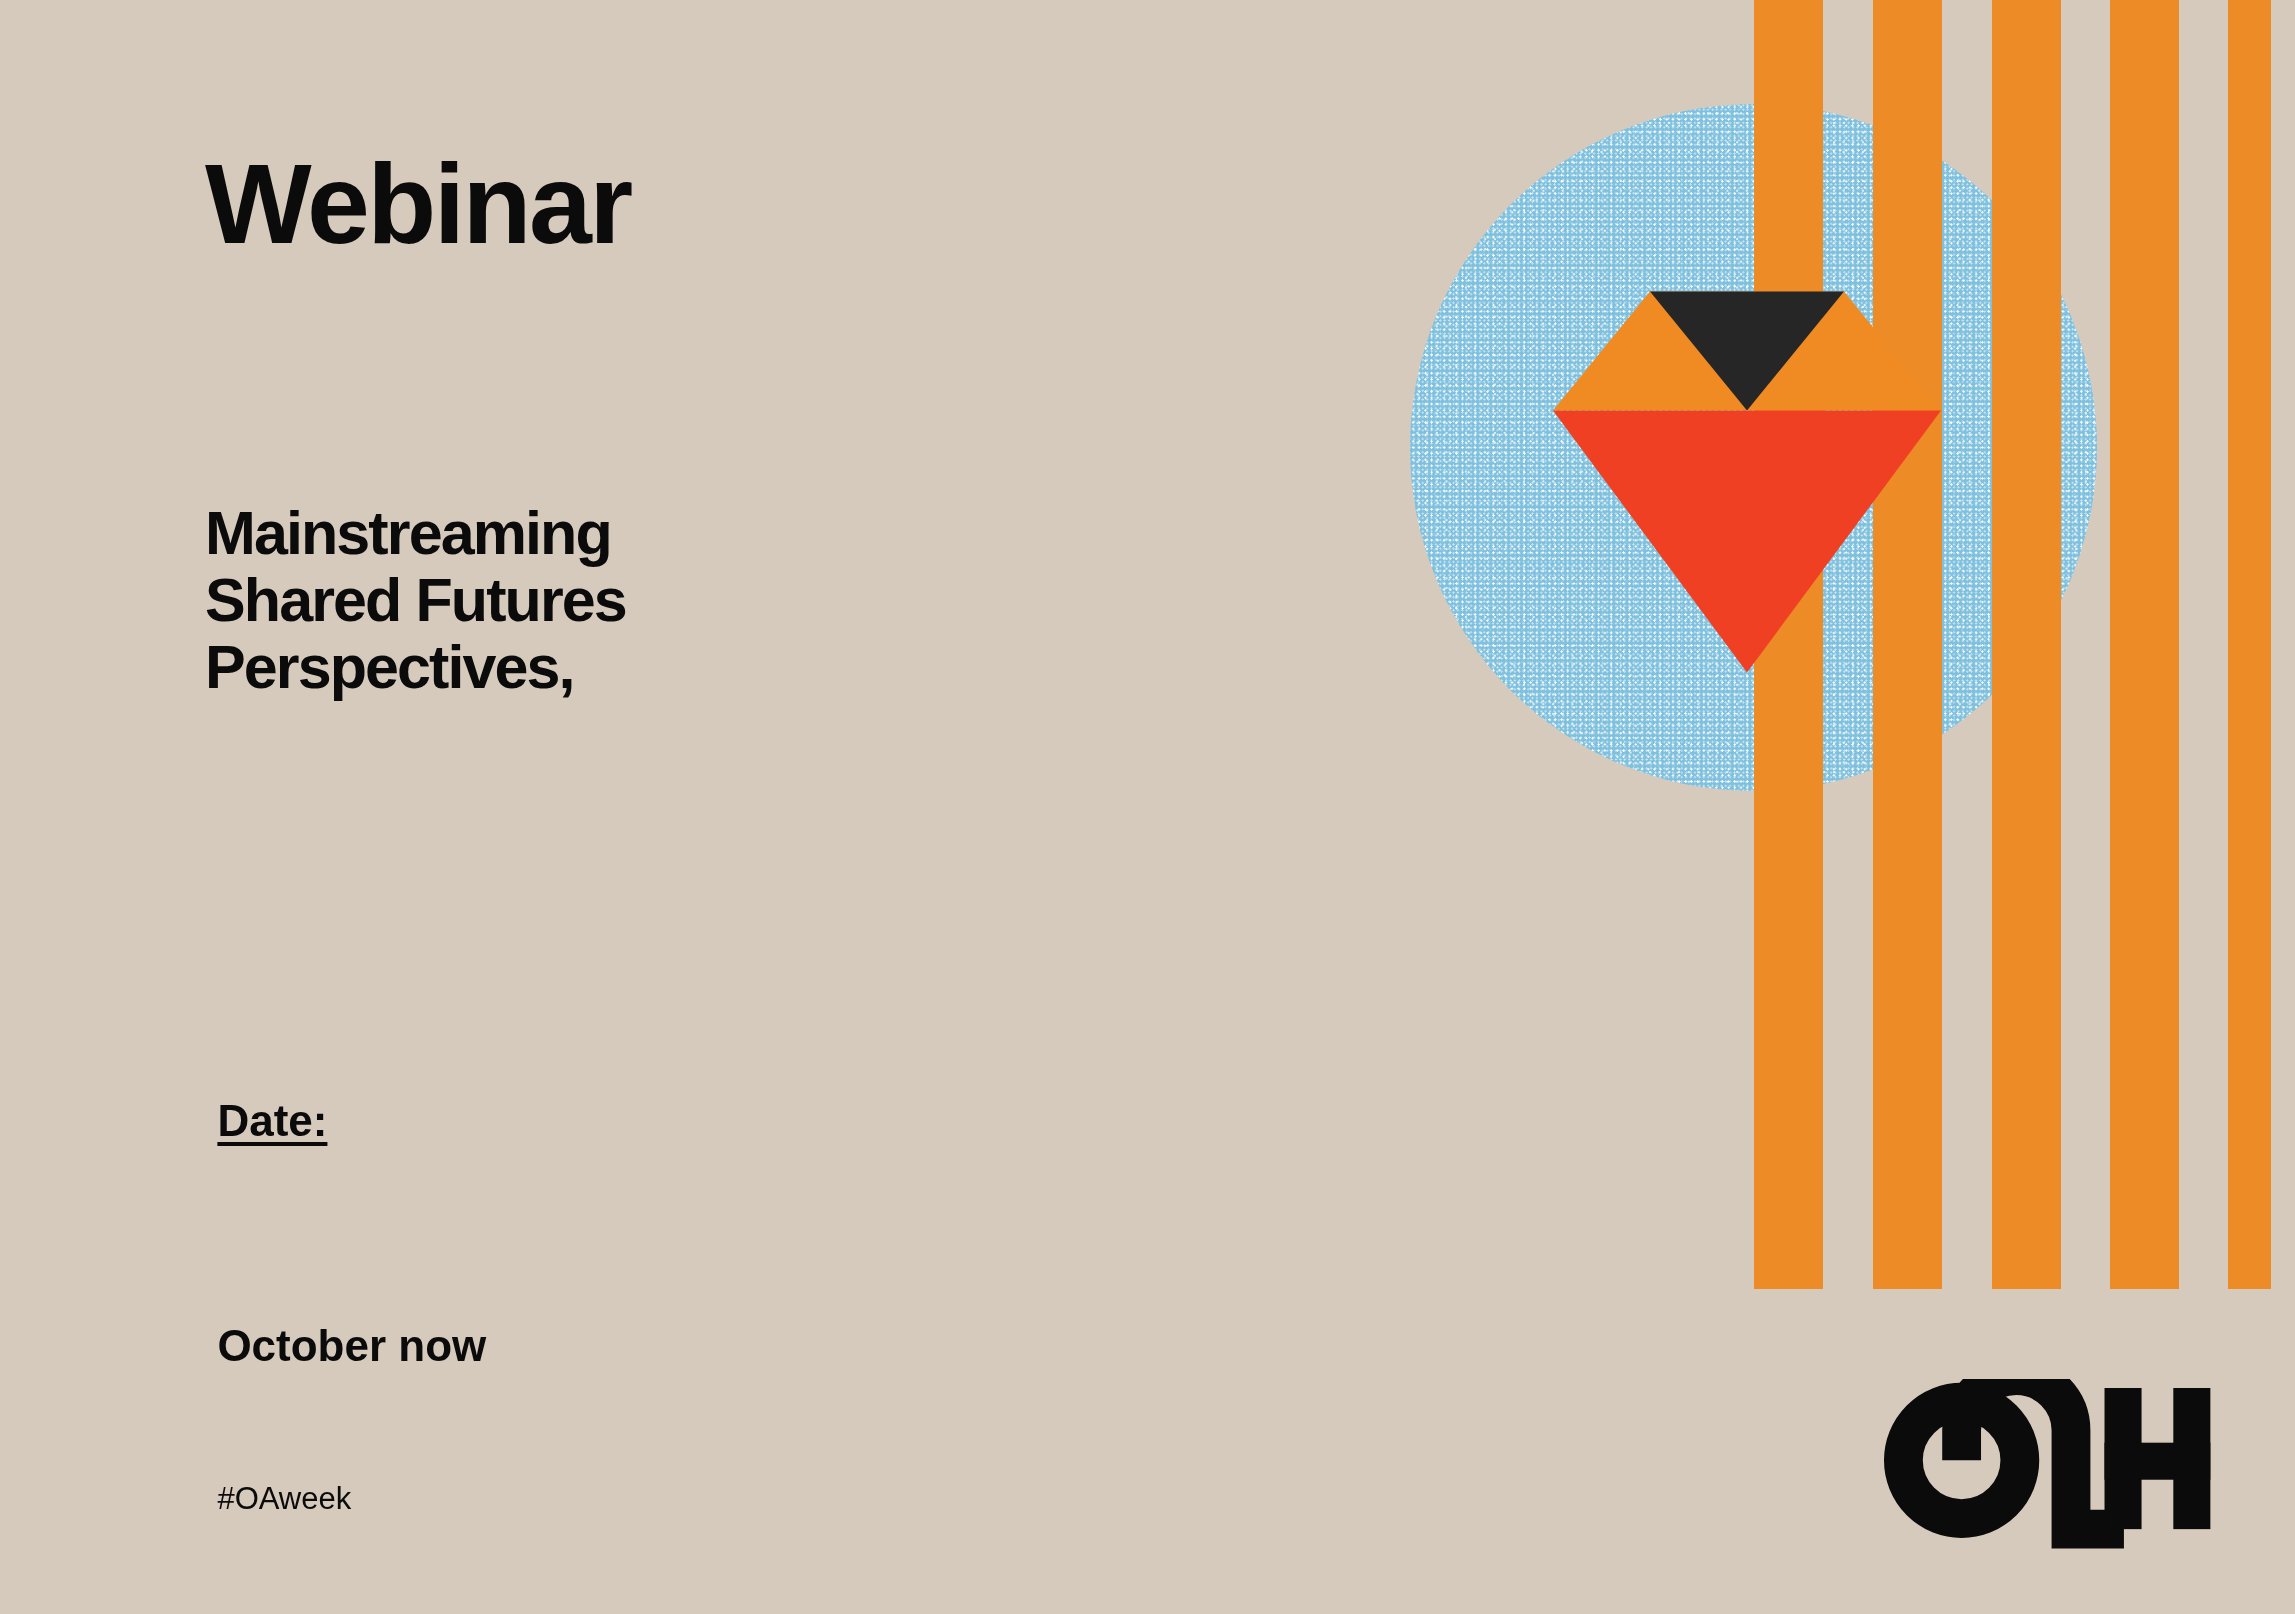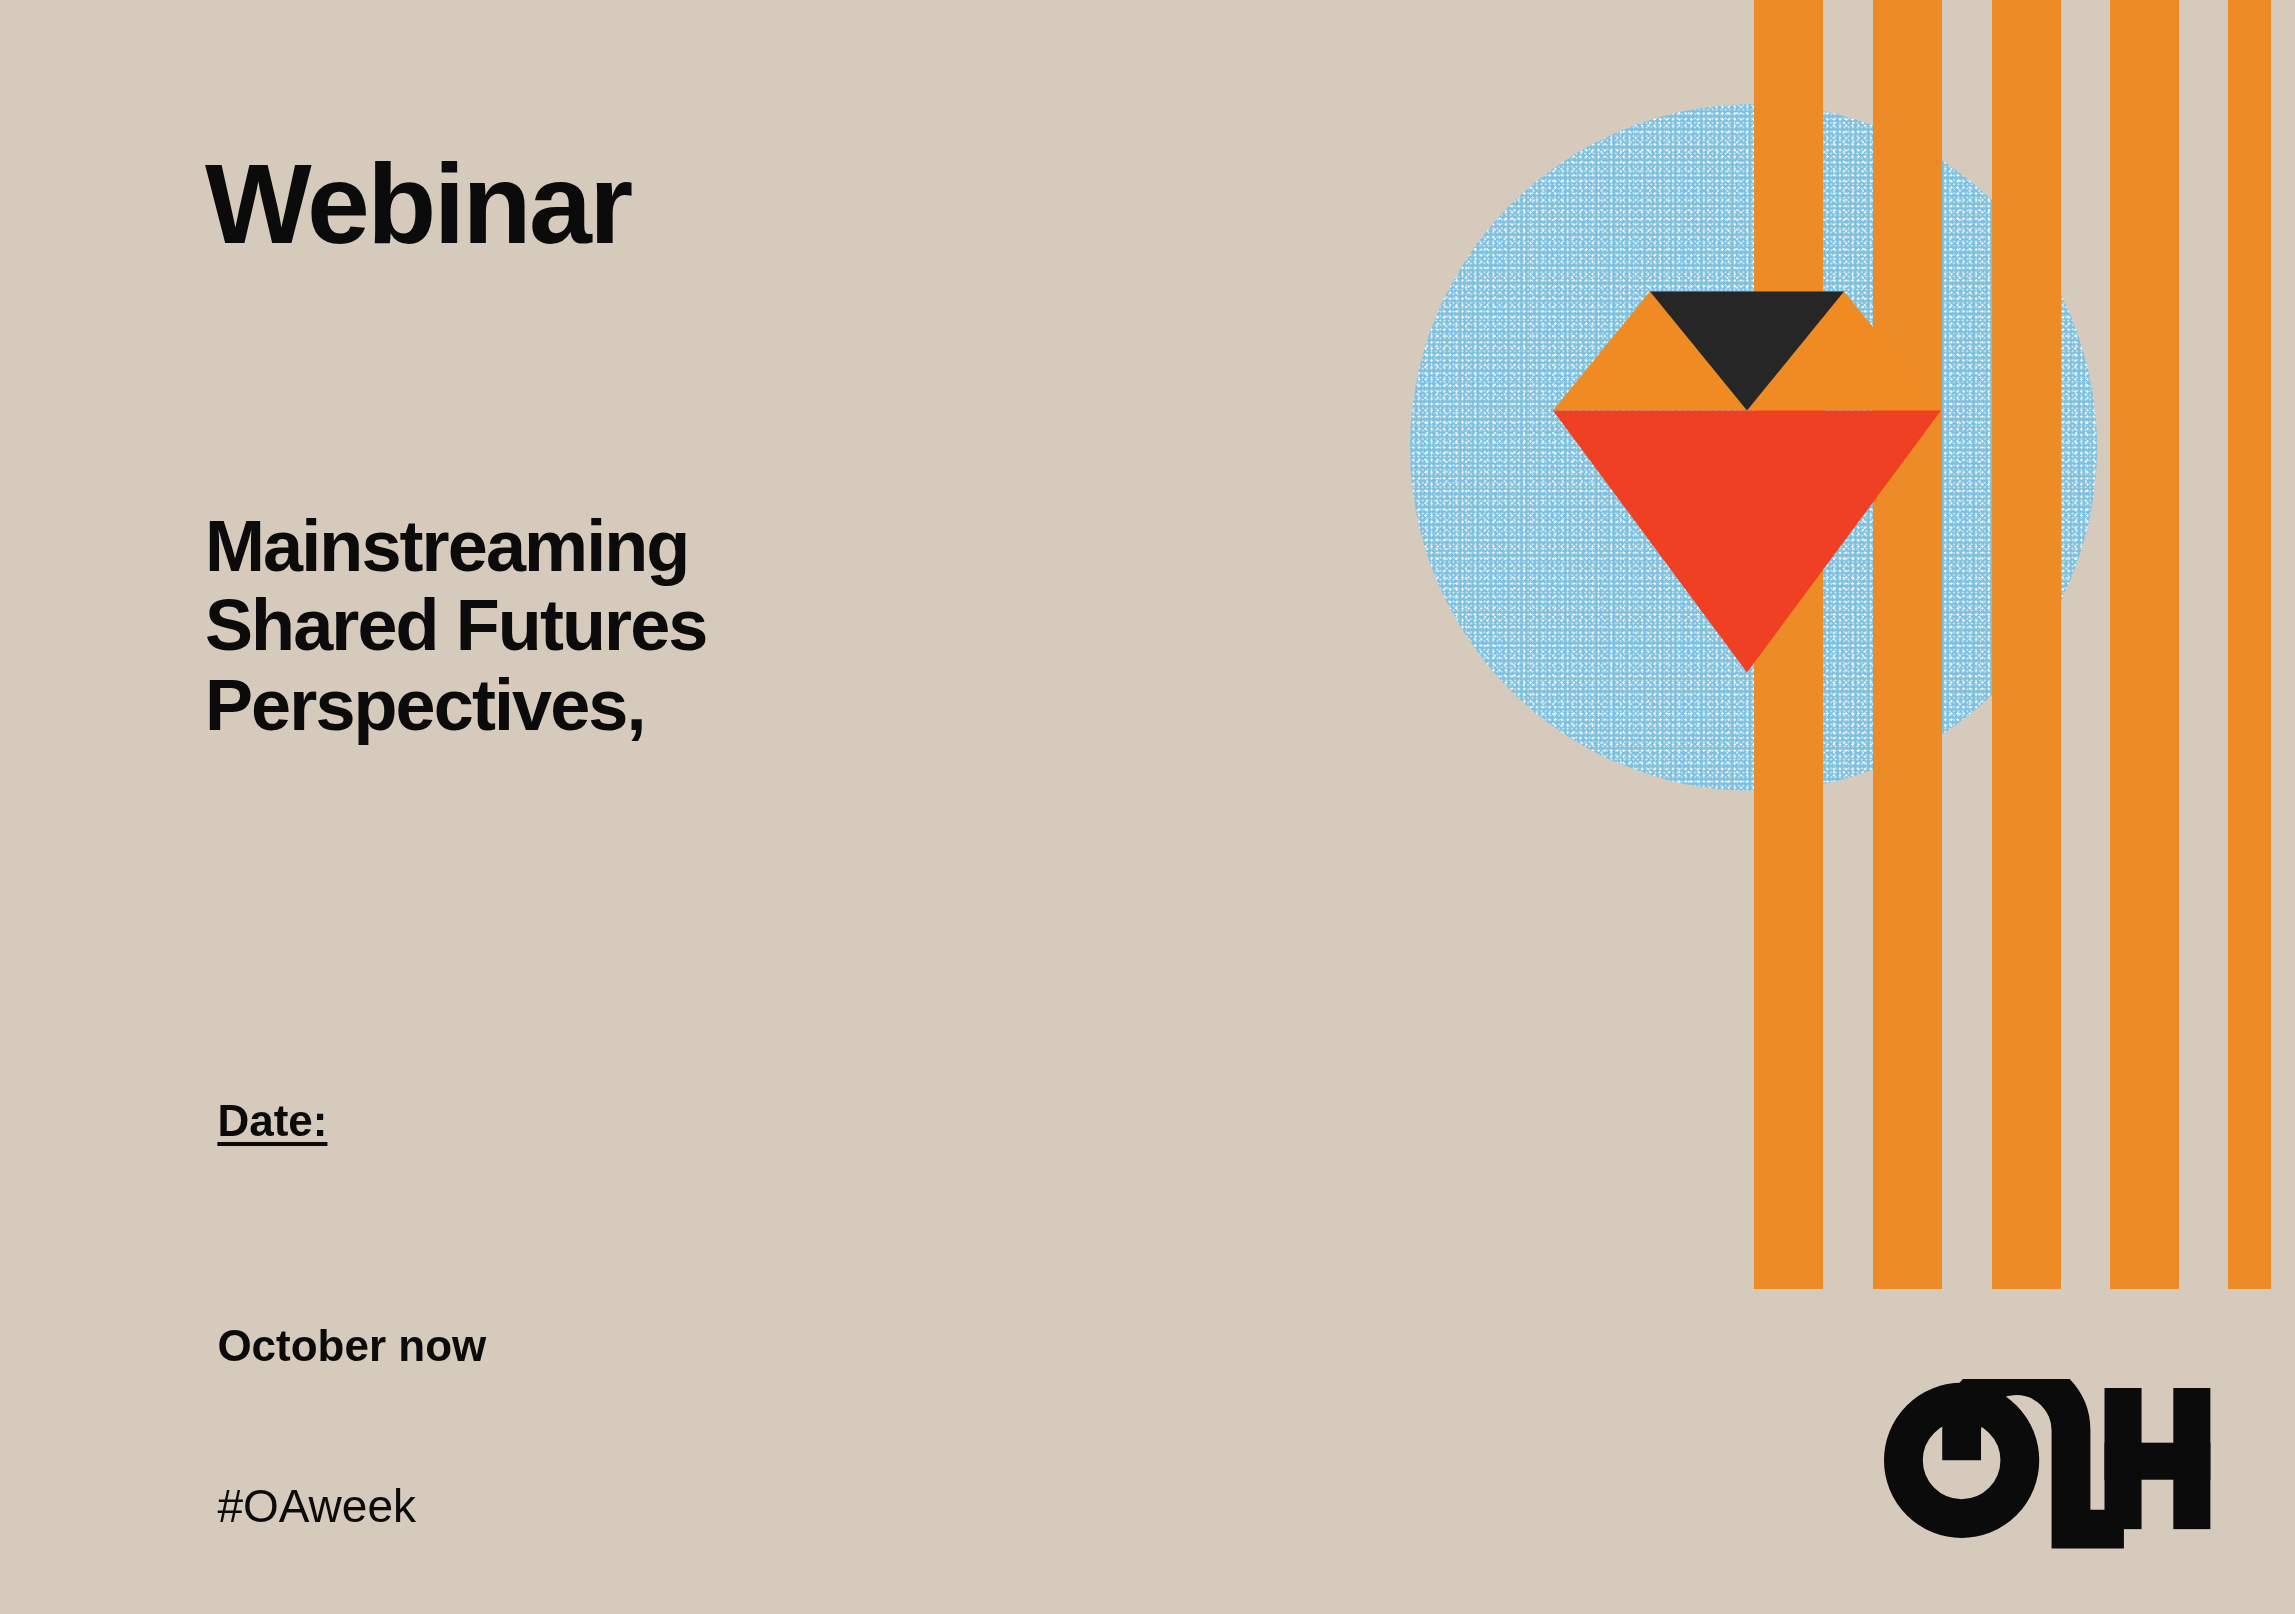--- a/index.html
+++ b/index.html
@@ -57,21 +57,21 @@
     font-size: 113px;
     font-weight: 700;
     letter-spacing: -2.6px;
     color: #0b0b0b;
     line-height: 1;
   }
   .headline {
     position: absolute;
     top: 459px;
     left: 0;
-    font-size: 72px;
+    font-size: 61px;
     font-weight: 700;
     letter-spacing: -1.9px;
     line-height: 1.1;
     color: #0b0b0b;
     width: 1174px;
   }
   .headline .hl-line { display: block; white-space: nowrap; }
 
   .meta {
     position: absolute;
@@ -102,21 +102,21 @@
     left: 12.4px;
     font-size: 44px;
     font-weight: 700;
     color: #0b0b0b;
     line-height: 1;
   }
   .hashtag {
     position: absolute;
     top: 1483px;
     left: 12.4px;
-    font-size: 46px;
+    font-size: 31px;
     font-weight: 400;
     color: #0b0b0b;
     line-height: 1;
   }
 
   
   .logo {
     position: absolute;
     left: 1884px;
     top: 1379px;

